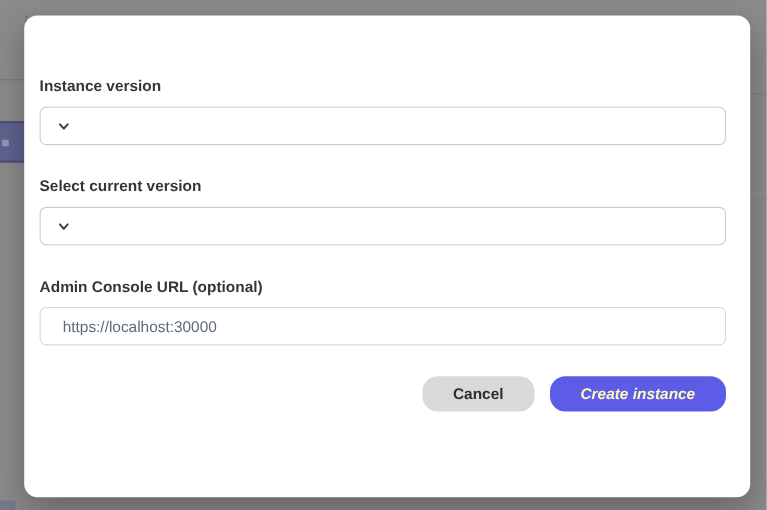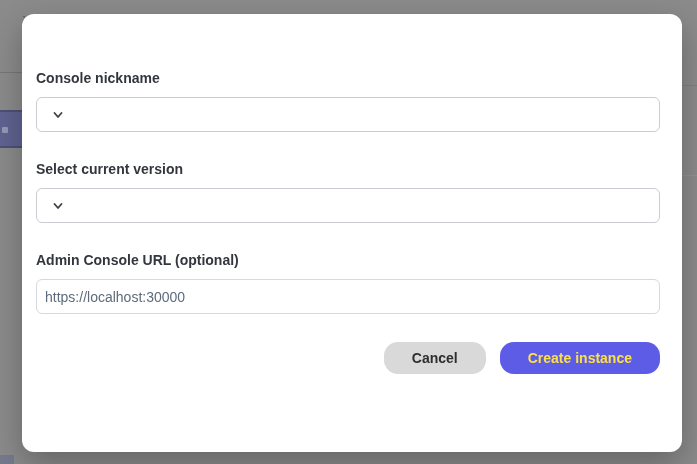--- a/index.html
+++ b/index.html
@@ -69,58 +69,58 @@
     background: #ffffff;
     padding: 0 14px;
     margin-bottom: 29px;
     cursor: pointer;
   }
   .select-value { font-size: 14px; color: #2e3338; }
   .chevron { flex: 0 0 auto; line-height: 0; }
   .text-input {
     display: block; width: 100%; height: 35px;
     border: 1px solid #d6d9de; border-radius: 6px;
-    padding: 0 8px;
+    padding: 0 20px;
     font-family: "Liberation Sans", sans-serif;
     font-size: 14px; color: #2e3338;
     outline: none;
   }
   .text-input::placeholder { color: #5d6b7c; opacity: 1; }
 
   .modal-actions {
     display: flex; justify-content: flex-end; align-items: center; gap: 14px;
     margin: 28px 22px 0 14px;
   }
   .btn {
     height: 32px; border: none; border-radius: 14px;
     font-family: "Liberation Sans", sans-serif;
     font-size: 14px; font-weight: 700;
     padding: 0 28px; cursor: pointer;
   }
   .btn-cancel { background: #d9d9d9; color: #2c2e30; }
-  .btn-submit { background: #5d5ce6; color: #fde047; }
+  .btn-submit { background: #5d5ce6; color: #fef9c3; font-style: italic; }
 </style>
 </head>
 <body>
 
 <span class="backdrop-text">in</span>
 <div class="backdrop-line"></div>
 <div class="backdrop-strip">
   <div class="backdrop-strip-mark"></div>
 </div>
 <div class="backdrop-rline1"></div>
 <div class="backdrop-rline2"></div>
 <div class="backdrop-corner"></div>
 
 <div class="modal">
 
 
   <div class="modal-form">
 
-    <label class="field-label">Console nickname</label>
+    <label class="field-label">Instance version</label>
     <div class="select-box" role="combobox">
       <span class="chevron">
         <svg width="14" height="14" viewBox="0 0 14 14">
           <polyline points="3.5,5 7,9 10.5,5" fill="none" stroke="#3c4043" stroke-width="1.8" stroke-linecap="round" stroke-linejoin="round"></polyline>
         </svg>
       </span>
     </div>
 
     <label class="field-label">Select current version</label>
     <div class="select-box" role="combobox">

